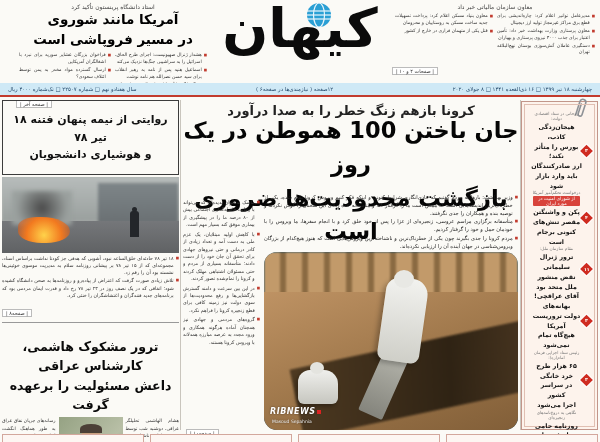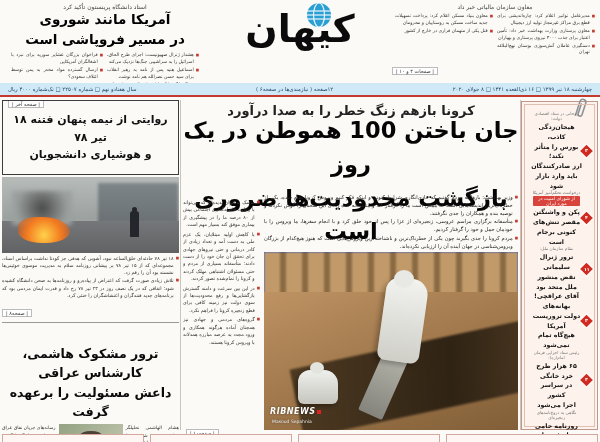--- a/index.html
+++ b/index.html
@@ -11,34 +11,34 @@
   .pre{white-space:pre-line;}
   
   .hdr-kicker{font-size:6px;color:#444;text-align:center;margin-top:2px;}
   .hdr-head{font-size:13.5px;font-weight:bold;text-align:center;line-height:1.45;color:#000;}
   .hdr-briefs{display:flex;gap:4px;margin-top:3px;padding:0 3px;}
   .hdr-col{flex:1;}
   .brief{display:flex;gap:2px;font-size:4.6px;color:#333;line-height:1.5;text-align:justify;margin-bottom:1px;}
   .bsq{color:#c23b2e;font-size:3.5px;line-height:1.9;flex:0 0 auto;}
   .pageref{font-size:5px;color:#333;border:1px solid #bbb;background:#fff;padding:0 3px;display:inline-block;}
   .logo-wrap{text-align:center;}
-  .logo-text{font-size:38px;font-weight:bold;color:#0b0b0b;line-height:1;margin-top:10px;letter-spacing:-2px;}
+  .logo-text{font-size:54px;font-weight:bold;color:#0b0b0b;line-height:1;margin-top:2px;letter-spacing:-2px;}
   .globe{position:absolute;top:2px;left:53%;}
   
   .datebar{left:0;right:0;top:83px;height:12px;background:#cfe9f6;display:flex;align-items:center;
            justify-content:space-between;padding:0 8px;font-size:5.4px;color:#24496b;box-sizing:border-box;}
   .redrule{left:0;right:0;top:95px;height:2px;background:#c23b2e;}
   .vline{width:1px;background:#c9c5bd;top:100px;bottom:12px;}
   
   .main-kicker{left:184px;width:334px;top:103px;text-align:center;font-size:13px;font-weight:bold;color:#222;}
   .main-head{left:182px;width:338px;top:114px;text-align:center;font-size:22.5px;font-weight:bold;
              line-height:1.5;color:#050505;letter-spacing:-0.5px;}
   .main-bullets{left:264px;width:254px;top:194px;}
   .main-bullets .brief{font-size:5.2px;color:#222;}
-  .photo{left:264px;top:252px;width:254px;height:178px;overflow:hidden;background:#1d4ed8;}
+  .photo{left:264px;top:252px;width:254px;height:178px;overflow:hidden;background:#0c4a6e;border-radius:13px;}
   .ph{position:absolute;}
   .wm{left:6px;bottom:14px;color:#fff;font-size:8px;font-weight:bold;font-style:italic;letter-spacing:0.5px;text-shadow:0 0 2px #0008;}
   .wm::before{content:"";display:inline-block;width:4px;height:4px;background:#d22;margin-left:2px;}
   .wm2{left:8px;bottom:6px;color:#eee;font-size:4.5px;text-shadow:0 0 2px #0008;}
   .sidecol{left:183px;width:77px;top:199px;height:232px;overflow:hidden;}
   .sidecol .brief{font-size:4.8px;line-height:1.55;margin-bottom:2px;}
   .sidecol-ref{left:186px;top:420px;}
   
   .sidebar{right:2px;width:77px;top:101px;bottom:12px;background:#fdf3ec;border:1px solid #c2968a;box-sizing:border-box;}
   .sidebar-inner{position:absolute;inset:2px;border:1px solid #e0bfb2;display:flex;flex-direction:column;
@@ -52,21 +52,21 @@
   .dnum{transform:rotate(-45deg);color:#fff;font-size:4.6px;font-style:normal;font-weight:bold;}
   .clip{top:-6px;right:8px;}
   
   .leftcol{left:2px;top:100px;width:177px;}
   .box1{border:1.5px solid #3c3c3c;padding:10px 2px;margin-bottom:2px;}
   .box1 .t{font-size:11px;font-weight:bold;text-align:center;line-height:1.6;}
   .photo1{position:relative;width:100%;height:76px;overflow:hidden;background:linear-gradient(#aeb3b2,#c2c3bd 55%,#84878a 60%,#6e7071);}
   .story1{margin-top:2px;}
   .story1 .brief{font-size:4.8px;}
   .s1foot{text-align:left;margin-top:1px;}
-  .head2{border-top:1px solid #999;margin-top:3px;padding-top:21px;font-size:12.5px;font-weight:bold;
+  .head2{border-top:1px solid #999;margin-top:3px;padding-top:14px;font-size:12.5px;font-weight:bold;
          text-align:center;line-height:1.55;color:#0a0a0a;}
   .story2{display:flex;gap:3px;margin-top:3px;height:66px;}
   .s2col{flex:1;font-size:4.6px;color:#333;text-align:justify;line-height:1.55;}
   .portrait{flex:0 0 64px;position:relative;overflow:hidden;background:linear-gradient(130deg,#95a283,#b8bfa6 60%,#8d987e);}
   
   .stub{bottom:0;height:8px;background:#fdf6f2;border:1px solid #d3a79c;border-bottom:none;box-sizing:border-box;}
 </style>
 </head>
 <body>
 
@@ -110,21 +110,21 @@
       <circle cx="13" cy="13" r="12" fill="#2a9fd4"></circle>
       <ellipse cx="13" cy="13" rx="5.5" ry="12" fill="none" stroke="#eaf6fc" stroke-width="1.2"></ellipse>
       <line x1="1" y1="9" x2="25" y2="9" stroke="#eaf6fc" stroke-width="1.2"></line>
       <line x1="1" y1="17" x2="25" y2="17" stroke="#eaf6fc" stroke-width="1.2"></line>
       <line x1="1" y1="13" x2="25" y2="13" stroke="#eaf6fc" stroke-width="1.2"></line>
     </svg>
   </span>
   <div class="logo-text">کیهان</div>
 </div>
 
-<div class="abs" style="left:8px;top:1px;width:194px;">
+<div class="abs" style="left:16px;top:1px;width:194px;">
   <div class="hdr-kicker">استاد دانشگاه پرینستون تأکید کرد</div>
   <div class="hdr-head pre">آمریکا مانند شوروی
 در مسیر فروپاشی است</div>
   <div class="hdr-briefs">
     <div class="hdr-col" id="tl-briefs-r">
   <div class="brief">
     <span class="bsq">■</span>
     <span class="btxt">هشدار ژنرال صهیونیست: اجرای طرح الحاق، اسرائیل را به سراشیبی جنگ‌ها نزدیک می‌کند</span>
   </div>
 

